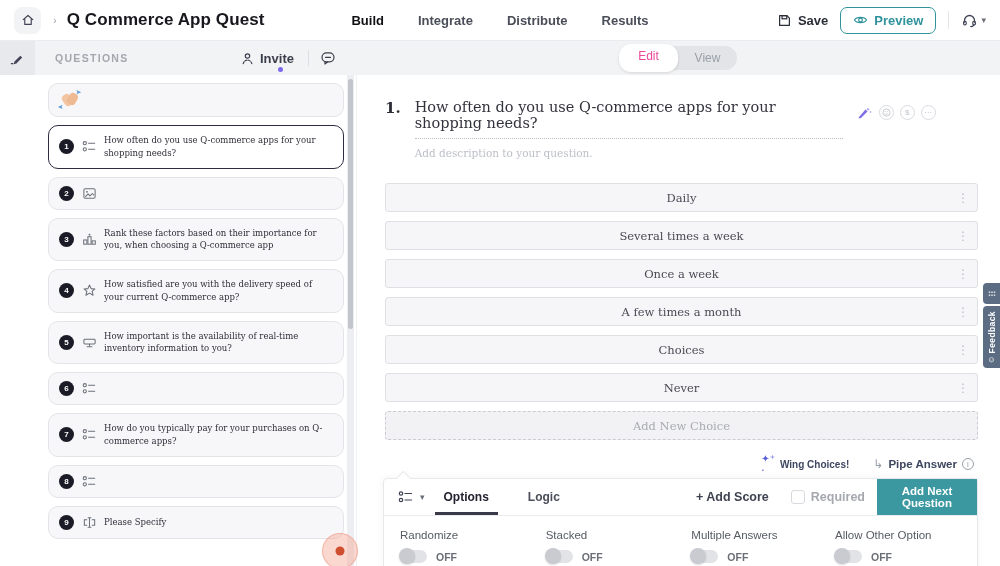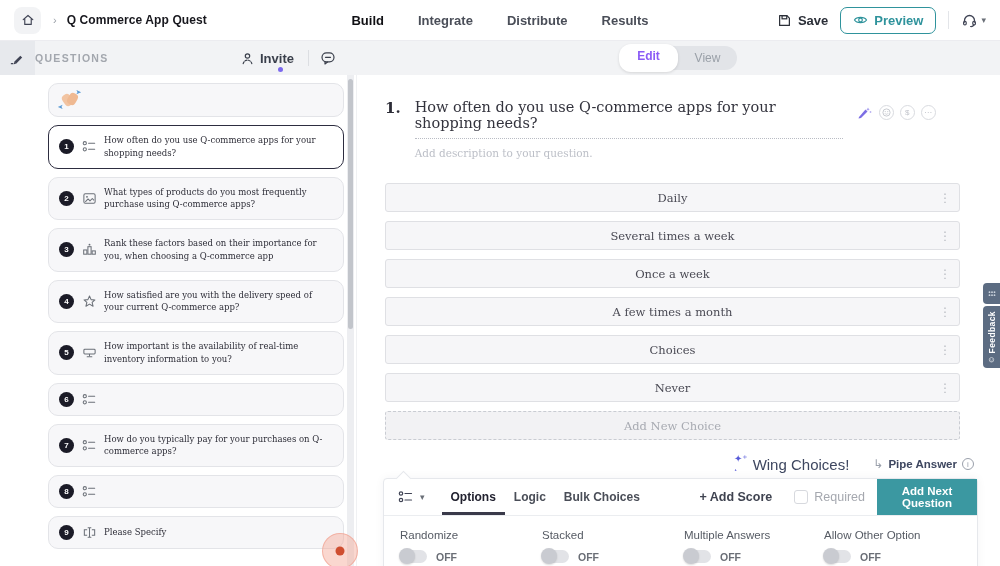--- a/index.html
+++ b/index.html
@@ -5,47 +5,47 @@
   * { margin:0; padding:0; box-sizing:border-box; }
   html,body { width:1000px; height:566px; overflow:hidden; background:#fff;
     font-family:"Liberation Sans", sans-serif; position:relative; }
 
   
   .topbar { position:absolute; top:0; left:0; right:0; height:41px; background:#fff;
     border-bottom:1px solid #ececf0; display:flex; align-items:center; padding:0 14px; z-index:5; }
   .home-btn { width:27px; height:27px; border-radius:8px; background:#f2f3f5;
     display:flex; align-items:center; justify-content:center; cursor:pointer; }
   .crumb-sep { color:#9aa0a8; font-size:11px; margin:0 10px 0 12px; }
-  .doc-title { font-size:12px; font-weight:700; color:#17171d; letter-spacing:.1px; }
+  .doc-title { font-size:17px; font-weight:700; color:#17171d; letter-spacing:.1px; }
   .top-nav { position:absolute; left:50%; transform:translateX(-50%); display:flex; gap:34px; }
   .top-nav .nav-item { font-size:13px; font-weight:600; color:#4a4e58; cursor:pointer; }
   .top-nav .nav-item.active { color:#101014; font-weight:700; }
   .top-right { margin-left:auto; display:flex; align-items:center; gap:12px; }
   .save-btn { display:flex; align-items:center; gap:6px; font-size:13px; font-weight:700; color:#2b2f38; cursor:pointer; }
   .preview-btn { display:flex; align-items:center; gap:6px; border:1px solid #2f939c; border-radius:7px;
     padding:5px 12px; color:#2f939c; font-size:13px; font-weight:700; cursor:pointer; background:#fff; }
   .v-div { width:1px; height:18px; background:#e3e5e9; }
   .headset-wrap { display:flex; align-items:center; gap:3px; cursor:pointer; }
   .caret { font-size:9px; color:#6a6f78; }
 
   
   .subbar { position:absolute; top:41px; left:0; right:0; height:34px; background:#f2f3f5; z-index:4;
     display:flex; align-items:center; }
   .tool-rail { width:35px; height:34px; background:#e7e9ed; display:flex; align-items:center; justify-content:center; }
-  .questions-label { font-size:10.5px; font-weight:700; letter-spacing:1.3px; color:#a3a7ae; }
+  .questions-label { font-size:10.5px; font-weight:700; letter-spacing:1.3px; color:#a3a7ae; margin-left:20px; }
   .invite-wrap { position:absolute; left:240px; display:flex; align-items:center; gap:5px; cursor:pointer; }
   .invite-label { font-size:13px; font-weight:600; color:#3a3f4b; }
   .invite-dot { position:absolute; left:278px; top:26px; width:5px; height:5px; border-radius:50%; background:#7b68ee; }
   .chat-btn { position:absolute; left:320px; cursor:pointer; display:flex; }
   .sub-div { position:absolute; left:308px; width:1px; height:16px; background:#dcdee2; }
   .seg-toggle { position:absolute; left:619px; width:118px; height:24px; border-radius:12px;
     background:#e2e4e8; display:flex; align-items:center; }
   .seg { flex:1; text-align:center; font-size:12px; cursor:pointer; }
-  .seg.active { background:#fff; border-radius:12px; height:28px; line-height:24px; font-weight:700;
-    color:#8b5cf6; box-shadow:0 1px 3px rgba(0,0,0,.12); }
+  .seg.active { background:#fff; border-radius:12px; height:28px; line-height:24px; font-weight:400;
+    color:#ec4899; box-shadow:0 1px 3px rgba(0,0,0,.12); }
   .seg.inactive { color:#9aa0a8; }
 
   
   .sidebar { position:absolute; left:48px; top:83px; width:296px; bottom:0; display:flex;
     flex-direction:column; gap:8px; overflow:hidden; }
   .q-card { background:#f7f7f9; border:1px solid #e3e4e8; border-radius:10px; padding:8px 10px;
     display:flex; align-items:center; gap:7px; cursor:pointer; flex-shrink:0; }
   .q-card.selected { background:#fff; border:1.5px solid #2d2d40; }
   .num-badge { width:15px; height:15px; border-radius:50%; background:#1b1b27; color:#fff; font-size:8px;
     font-weight:700; display:flex; align-items:center; justify-content:center; flex-shrink:0; }
@@ -72,58 +72,58 @@
   .q-head { display:flex; align-items:flex-start; padding:24px 22px 0 28px; }
   .q-num { font-family:"DejaVu Serif", serif; font-size:15px; font-weight:700; color:#2c2c36; margin-right:14px; }
   .q-title-wrap { width:428px; }
   .q-title { font-family:"DejaVu Serif", serif; font-size:14.5px; color:#33333d; padding-bottom:7px;
     border-bottom:1px dotted #b9bcc4; cursor:text; }
   .q-desc { font-family:"DejaVu Serif", serif; font-size:10.5px; color:#bcbfc7; margin-top:8px; cursor:text; }
   .q-tools { display:flex; align-items:center; gap:6px; margin-left:12px; margin-top:4px; }
   .mini-circle { width:15px; height:15px; border:1px solid #d9dbe0; border-radius:50%; color:#c2c5cc;
     font-size:8px; display:flex; align-items:center; justify-content:center; cursor:pointer; background:#fff; }
 
-  .choices { padding:24px 40px 0 28px; }
+  .choices { padding:24px 22px 0 28px; }
   .choice-row { position:relative; height:29px; background:#f6f6f8; border:1px solid #dfe0e4; border-radius:3px;
     margin-bottom:9px; display:flex; align-items:center; justify-content:center; cursor:pointer; }
   .choice-label { font-family:"DejaVu Serif", serif; font-size:11.5px; color:#4a4a54; }
   .kebab { position:absolute; right:8px; top:50%; transform:translateY(-50%); color:#b7bac1; font-size:12px;
     cursor:pointer; line-height:1; }
   .add-choice { height:29px; background:#f2f2f4; border:1px dashed #c9ccd2; border-radius:3px;
     display:flex; align-items:center; justify-content:center; cursor:pointer; }
   .add-choice span { font-family:"DejaVu Serif", serif; font-size:11.5px; color:#a8abb2; }
 
   .assist-row { display:flex; justify-content:flex-end; align-items:center; gap:24px; padding:14px 26px 0 0; }
   .assist-link { display:flex; align-items:center; gap:5px; cursor:pointer; }
-  .assist-link .txt { font-size:15px; font-weight:400; color:#3e4760; }
+  .assist-link .txt { font-size:10px; font-weight:700; color:#3e4760; }
   .assist-link .txt2 { font-size:11.5px; font-weight:600; color:#3e4760; }
   .sparkle { color:#585cd9; font-size:10px; line-height:1; }
   .pipe-glyph { color:#9aa0ab; font-size:12px; line-height:1; }
   .info-circle { width:12px; height:12px; border:1px solid #9aa0ab; border-radius:50%; color:#9aa0ab;
     font-size:8px; display:flex; align-items:center; justify-content:center; }
 
   
   .panel { position:absolute; left:26px; right:22px; top:403px; height:170px; background:#fff;
     border:1px solid #e6e8ec; border-radius:4px; box-shadow:0 0 10px rgba(40,40,60,.05); }
   .panel-notch { position:absolute; top:-6px; left:14px; width:11px; height:11px; background:#fff;
     border-left:1px solid #e6e8ec; border-top:1px solid #e6e8ec; transform:rotate(45deg); }
   .panel-head { display:flex; align-items:stretch; height:37px; border-bottom:1px solid #ebedf0; padding-left:14px; }
   .type-select { display:flex; align-items:center; gap:6px; cursor:pointer; }
-  .tabs { display:flex; gap:18px; margin-left:26px; }
+  .tabs { display:flex; gap:39px; margin-left:19px; }
   .tab { display:flex; align-items:center; font-size:12px; font-weight:600; color:#4a4e58; cursor:pointer; position:relative; }
   .tab.active { font-weight:700; color:#222230; }
   .tab.active::after { content:""; position:absolute; left:-9px; right:-9px; bottom:0; height:3px; background:#3a3a4a; }
   .panel-head .spacer { flex:1; }
   .add-score { display:flex; align-items:center; font-size:12.5px; font-weight:600; color:#3f4350; cursor:pointer; }
   .required-wrap { display:flex; align-items:center; gap:6px; margin:0 12px 0 22px; cursor:pointer; }
   .checkbox { width:14px; height:14px; border:1.5px solid #d7d9de; border-radius:3px; background:#fff; }
-  .required-label { font-size:12.5px; color:#a5a8af; }
+  .required-label { font-size:12.5px; color:#a5a8af;font-weight:bold; }
   .add-next-btn { width:100px; background:#3b98a1; color:#fff; font-size:11.5px; font-weight:700; border:none;
     display:flex; align-items:center; justify-content:center; text-align:center; cursor:pointer; }
-  .toggles { display:flex; padding:13px 0 0 16px; }
+  .toggles { display:flex; padding:13px 0 0 16px;justify-content:space-between; }
   .tcol { width:142px; }
   .tcol:nth-child(3) { width:140px; }
   .tlabel { font-size:11.5px; color:#565b64; }
   .toggle-row { display:flex; align-items:center; gap:9px; margin-top:9px; }
   .switch { position:relative; width:27px; height:13px; background:#e2e3e7; border-radius:7px; cursor:pointer; }
   .knob { position:absolute; left:-1px; top:-2px; width:16px; height:16px; border-radius:50%;
     background:#c9cbd1; box-shadow:0 1px 2px rgba(0,0,0,.15); }
   .tstate { font-size:10.5px; font-weight:700; color:#6a6e76; }
   .clipped-row { display:flex; padding:14px 0 0 16px; }
 
@@ -249,21 +249,20 @@
 
   <div class="q-card">
     <div class="num-badge">2</div>
     <div class="q-type-icon">
       <svg width="15" height="15" viewBox="0 0 16 16">
           <rect x="2" y="3" width="12" height="10" rx="1.5" fill="none" stroke="#6b7078" stroke-width="1.1"></rect>
           <circle cx="5.3" cy="6.2" r="1" fill="#6b7078"></circle>
           <path d="M3.5 11.5 L6.5 8.5 L8.5 10.5 L11 8 L12.8 10" fill="none" stroke="#6b7078" stroke-width="1.1" stroke-linejoin="round"></path>
         </svg>
     </div>
-    <div class="q-card-text">What types of products do you most frequently purchase using Q-commerce apps?</div>
   </div>
 
   <div class="q-card">
     <div class="num-badge">3</div>
     <div class="q-type-icon">
       <svg width="15" height="15" viewBox="0 0 16 16">
           <rect x="1.8" y="8.5" width="3.4" height="4.5" fill="none" stroke="#6b7078" stroke-width="1.1"></rect>
           <rect x="6.3" y="5" width="3.4" height="8" fill="none" stroke="#6b7078" stroke-width="1.1"></rect>
           <rect x="10.8" y="9.5" width="3.4" height="3.5" fill="none" stroke="#6b7078" stroke-width="1.1"></rect>
           <circle cx="8" cy="2.8" r="1" fill="#6b7078"></circle>
@@ -429,21 +428,20 @@
             <circle cx="3" cy="4.5" r="1.7" fill="none" stroke="#3f4354" stroke-width="1.2"></circle>
             <path d="M7 4.5 H13.5" stroke="#3f4354" stroke-width="1.2" stroke-linecap="round"></path>
             <circle cx="3" cy="11" r="1.7" fill="none" stroke="#3f4354" stroke-width="1.2"></circle>
             <path d="M7 11 H13.5" stroke="#3f4354" stroke-width="1.2" stroke-linecap="round"></path>
           </svg>
         <span class="caret">▾</span>
       </div>
       <div class="tabs">
         <div class="tab active">Options</div>
         <div class="tab">Logic</div>
-        <div class="tab">Bulk Choices</div>
       </div>
       <div class="spacer"></div>
       <div class="add-score">+ Add Score</div>
       <div class="required-wrap">
         <div class="checkbox"></div>
         <span class="required-label">Required</span>
       </div>
       <button class="add-next-btn">Add Next Question</button>
     </div>
 

